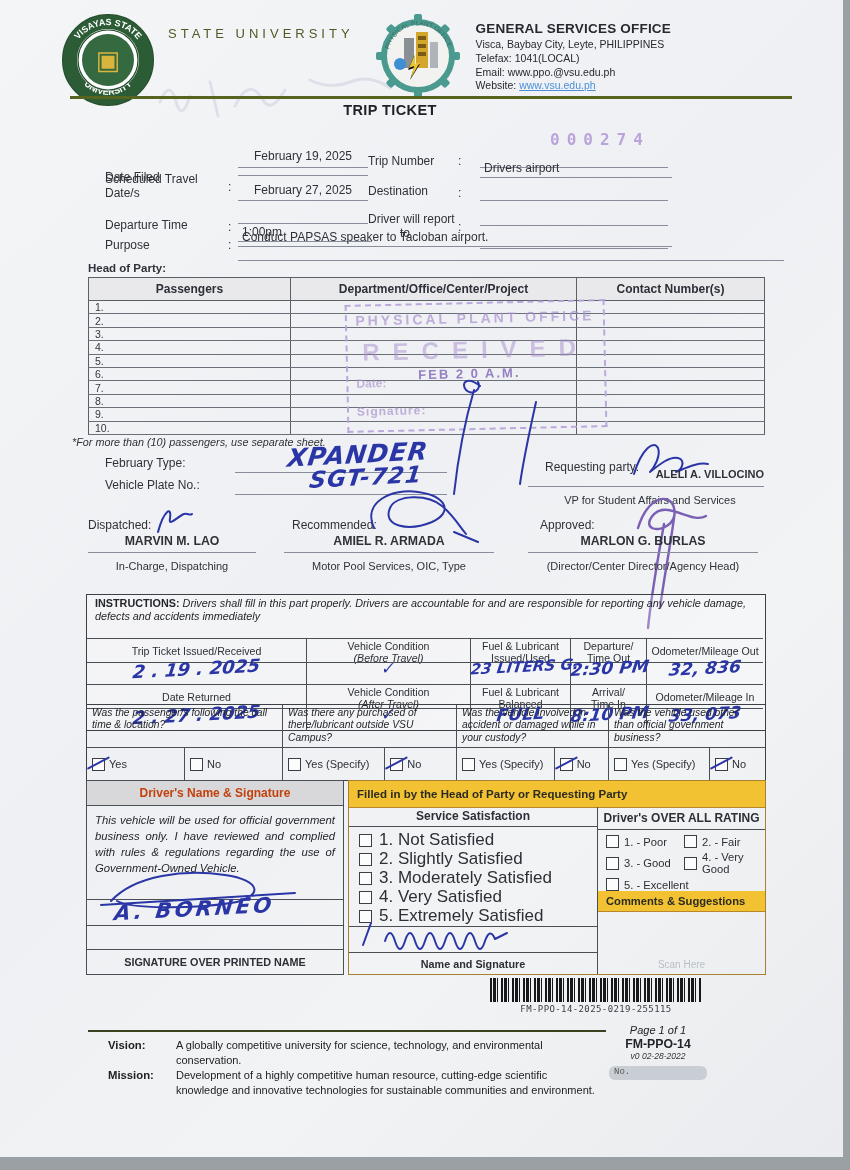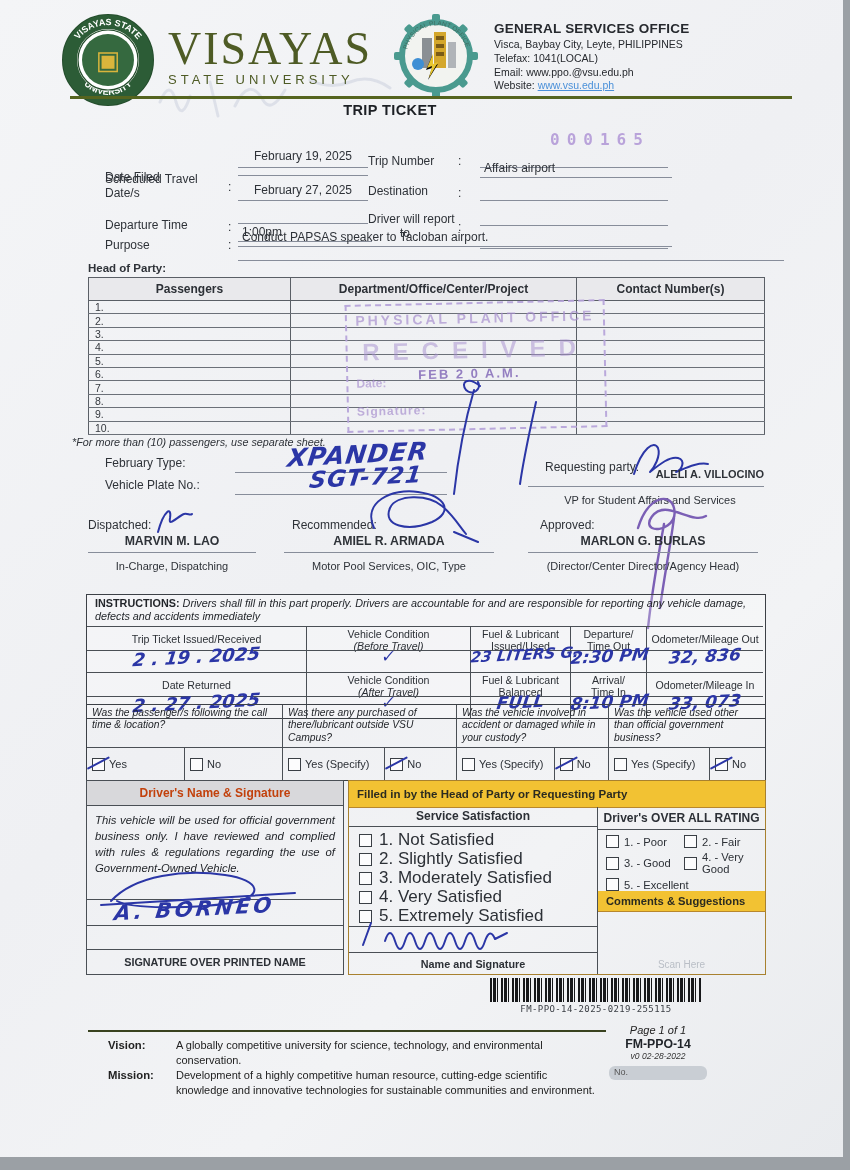--- a/index.html
+++ b/index.html
@@ -99,21 +99,21 @@
   
   .f-rule{position:absolute;left:88px;top:1030px;width:518px;height:2.2px;background:#39421f;}
   .vm{position:absolute;left:108px;top:1038px;width:492px;display:grid;grid-template-columns:64px 1fr;column-gap:4px;
       font-size:11px;line-height:1.35;color:#222;}
   .vm .vlbl{font-weight:bold;font-size:11.3px;}
   .meta{position:absolute;left:598px;top:1024px;width:120px;text-align:center;}
   .meta .pg{font-style:italic;font-size:11px;color:#222;}
   .meta .code{font-weight:bold;font-size:12.3px;color:#1f2328;margin-top:1px;}
   .meta .ver{font-style:italic;font-size:8.5px;color:#333;}
   .nobox{margin:5px auto 0;width:98px;height:14px;background:#c9ced4;border-radius:6px;
-         font-size:9px;color:#555;text-align:left;padding:1px 0 0 5px;box-sizing:border-box;}
+         font-size:9px;color:#555;text-align:left;padding:1px 0 0 5px;box-sizing:border-box;font-family:Liberation Mono, monospace;}
   .edge-r{position:absolute;right:0;top:0;width:7px;height:1170px;background:#9ba0a5;}
   .edge-b{position:absolute;left:0;top:1157px;width:850px;height:13px;background:#9ba0a5;}
   .ghost{opacity:.13;}
 </style>
 </head>
 <body>
 
 <div class="page">
  <div class="paper">
 
@@ -129,21 +129,20 @@
         <textPath href="#arcT" startOffset="50%" text-anchor="middle">VISAYAS STATE</textPath>
       </text>
       <text font-size="9" font-weight="bold" fill="#ffffff" font-family="Liberation Sans,sans-serif">
         <textPath href="#arcB" startOffset="50%" text-anchor="middle">UNIVERSITY</textPath>
       </text>
       <circle cx="46" cy="48" r="30" fill="#ffffff" stroke="#244d2c" stroke-width="1.2"></circle>
       <circle cx="46" cy="48" r="26" fill="#35693f"></circle>
       <text x="46" y="57" text-anchor="middle" font-size="26" fill="#d9b53c">▣</text>
     </svg>
     <div style="padding-top:14px;">
-      <div class="wordmark1">VISAYAS</div>
       <div class="wordmark2">STATE UNIVERSITY</div>
     </div>
     <svg width="88" height="88" viewBox="0 0 88 88" style="margin-left:6px;">
       <defs>
             <path id="garc" d="M16,52 A30,30 0 1,1 74,50"></path>
           </defs>
       <g fill="#4a9a8f">
         <rect x="40" y="2" width="8" height="12" rx="2"></rect>
             <rect x="40" y="74" width="8" height="12" rx="2"></rect>
         <rect x="2" y="40" width="12" height="8" rx="2"></rect>
@@ -178,37 +177,37 @@
         <span class="weblink">www.vsu.edu.ph</span></div>
     </div>
   </div>
 
   <svg class="abs ghost" style="left:140px;top:62px;" width="300" height="70">
     <path d="M20 40 q10 -24 16 0 q6 20 14 -6 M70 20 l8 34 M95 44 q14 -30 28 -6 q8 14 22 -10 M170 18 q20 10 40 2 q20 -8 40 6" stroke="#5a6a9a" stroke-width="3" fill="none" stroke-linecap="round"></path>
   </svg>
 
   <div class="hdr-rule"></div>
   <div class="title">TRIP TICKET</div>
-  <div class="serial">000165</div>
+  <div class="serial">000274</div>
 
   <div class="abs" style="left:68px;top:146px;width:714px;height:122px;">
     <span class="lbl" style="left:37px;top:24px;">Date Filed</span>
     <span class="ul" style="left:170px;top:3px;width:130px;height:18px;">February 19, 2025</span>
     <span class="lbl" style="left:300px;top:8px;">Trip Number</span>
     <span class="colon" style="left:390px;top:8px;">:</span>
     <span class="ul" style="left:412px;top:3px;width:188px;height:18px;"></span>
 
     <span class="lbl" style="left:37px;top:26px;">Scheduled Travel</span>
     <span class="lbl" style="left:37px;top:40px;">Date/s</span>
     <span class="colon" style="left:160px;top:34px;">:</span>
     <span class="ul" style="left:170px;top:17px;width:130px;height:12px;"></span>
     <span class="ul" style="left:170px;top:37px;width:130px;height:17px;">February 27, 2025</span>
     <span class="lbl" style="left:300px;top:38px;">Destination</span>
     <span class="colon" style="left:390px;top:40px;">:</span>
-    <span class="ul tl" style="left:412px;top:15px;width:188px;height:16px;">Affairs airport</span>
+    <span class="ul tl" style="left:412px;top:15px;width:188px;height:16px;">Drivers airport</span>
     <span class="ul" style="left:412px;top:42px;width:188px;height:12px;"></span>
 
     <span class="lbl" style="left:37px;top:72px;">Departure Time</span>
     <span class="colon" style="left:160px;top:74px;">:</span>
     <span class="ul" style="left:170px;top:65px;width:130px;height:12px;"></span>
     <span class="ul tl" style="left:170px;top:79px;width:130px;height:16px;text-align:left;">1:00pm</span>
     <span class="lbl" style="left:300px;top:66px;">Driver will report</span>
     <span class="lbl" style="left:300px;top:80px;margin-left:32px;">to</span>
     <span class="colon" style="left:390px;top:74px;">:</span>
     <span class="ul" style="left:412px;top:67px;width:188px;height:12px;"></span>
@@ -337,21 +336,21 @@
         <path class="inkp" d="M30 42 C40 10 62 6 66 22 C70 38 52 46 44 42 C36 38 46 22 60 24 C74 26 88 36 98 30 M56 38 C50 72 44 104 40 142 M66 32 C62 62 56 92 52 122"></path>
       </svg>
       <span class="ul" style="left:0px;top:18px;width:230px;height:18px;font-weight:bold;font-size:12.3px;">MARLON G. BURLAS</span>
       <span class="lbl" style="left:0px;top:44px;width:230px;text-align:center;font-size:11px;">(Director/Center Director/Agency Head)</span>
     </div>
   </div>
 
   <div class="instr">
     <div class="instr-para"><span class="b" style="font-style:normal;">INSTRUCTIONS:</span>
       <span>Drivers shall fill in this part properly.  Drivers are accountable for and are responsible for reporting any vehicle damage, defects and accidents immediately</span></div>
-    <div class="irow" style="grid-auto-rows:24px;">
+    <div class="irow" style="grid-auto-rows:24px;margin-top:12px;">
       <div style="line-height:22px;">Trip Ticket Issued/Received</div>
       <div><span>Vehicle Condition</span><br><span class="i">(Before Travel)</span></div>
       <div><span>Fuel &amp; Lubricant</span><br><span>Issued/Used</span></div>
       <div><span>Departure/</span><br><span>Time Out</span></div>
       <div style="line-height:22px;">Odometer/Mileage Out</div>
     </div>
     <div class="irow" style="grid-auto-rows:22px;">
       <div class="ival">
             <span class="hand ihand" style="font-size:18px;">2 . 19 . 2025</span>
           </div>

